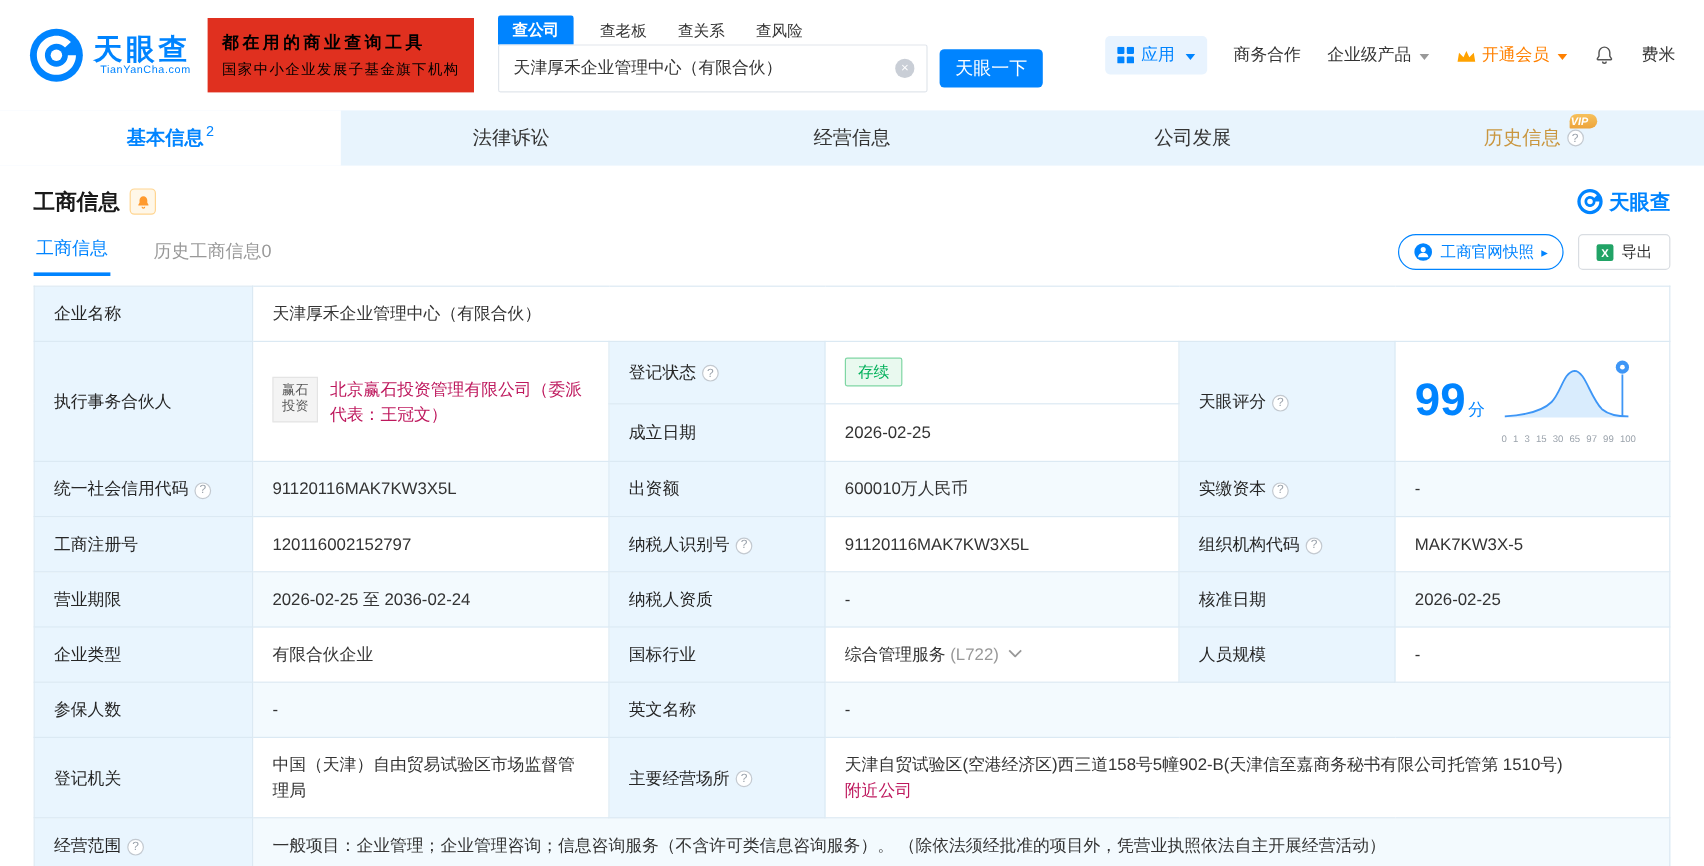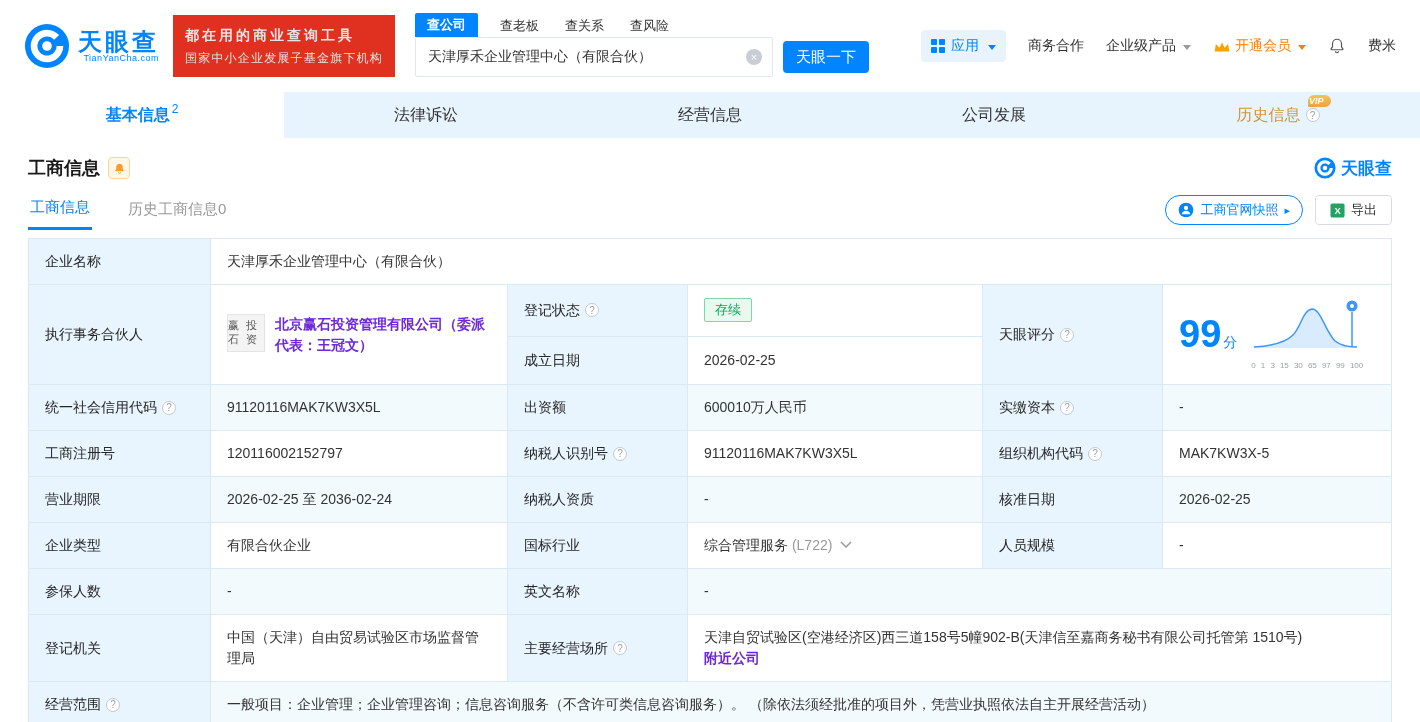--- a/index.html
+++ b/index.html
@@ -7,21 +7,21 @@
     font-family:"Liberation Sans","DejaVu Sans",sans-serif; color:#333; }
   .clickable { cursor:pointer; }
 
   
   .topbar { height:92px; display:flex; align-items:center; padding:0 24px; gap:14px; background:#fff; }
   .logo { display:flex; align-items:center; gap:8px; }
   .logo svg { display:block; }
   .logo-txt { display:flex; flex-direction:column; line-height:1.05; }
   .logo-name { font-size:24px; font-weight:bold; color:#0084ff; letter-spacing:3px; }
   .logo-domain { font-size:9px; color:#0084ff; letter-spacing:.5px;text-align:right; }
-  .promo { background:#e0301f; color:#e5e5e5; padding:9px 12px; line-height:1.7; }
+  .promo { background:#e0301f; color:#000000; padding:9px 12px; line-height:1.7; }
   .promo-l1 { font-size:14px; font-weight:bold; letter-spacing:3px; }
   .promo-l2 { font-size:12px; letter-spacing:1.2px; }
   .search-area { margin-left:6px; }
   .search-tabs { display:flex; gap:18px; align-items:flex-end; height:22px; font-size:13px; }
   .search-tab { color:#333; padding:2px 4px; }
   .search-tab.active { background:#0084ff; color:#fff; font-weight:bold; padding:3px 12px; border-radius:2px 2px 0 0; }
   .search-row { display:flex; align-items:center; margin-top:0; }
   .search-box { position:relative; width:358px; height:40px; border:1px solid #e1e6ec; border-radius:2px;
     display:flex; align-items:center; padding:0 32px 0 12px; }
   .search-box input { border:none; outline:none; width:100%; font-size:14px; color:#333;
@@ -65,26 +65,26 @@
   .snap-arrow { font-size:11px; }
   .export-btn { height:30px; border:1px solid #d9dde2; color:#333; background:#fff; border-radius:4px;
     display:flex; align-items:center; gap:6px; padding:0 14px; font-size:13px; font-family:inherit; }
 
   
   table.info { width:calc(100% - 56px); margin:8px 28px 0; border-collapse:collapse; font-size:14px; table-layout:fixed; }
   table.info td { border:1px solid #dbe9f3; padding:12px 16px; vertical-align:middle; line-height:1.5; word-break:break-all; }
   td.lbl { background:#e9f5fe; color:#262626; }
   td.val { background:#fff; color:#333; }
   tr.tint td.val { background:#f3fafe; }
-  .link { color:#6d28d9; text-decoration:none;font-weight:bold; }
+  .link { color:#be185d; text-decoration:none; }
   .badge-green { display:inline-block; background:#e9f9ef; border:1px solid #7fd6a4; color:#00b05a;
     font-size:13px; padding:2px 10px; border-radius:2px; line-height:1.4; }
   .partner { display:flex; gap:10px; align-items:flex-start; }
   .partner-logo { width:38px; height:38px; background:#f4f4f4; border:1px solid #e4e4e4; flex:none;
-    display:flex; flex-direction:row; align-items:center; justify-content:center; font-size:11px; color:#555; line-height:1.25; }
+    display:flex; flex-direction:column; align-items:center; justify-content:center; font-size:11px; color:#555; line-height:1.25; }
   .score-wrap { display:flex; align-items:center; gap:14px; }
   .score-num { color:#0084ff; white-space:nowrap; }
   .score-num b { font-size:38px; font-weight:bold; }
   .score-unit { font-size:14px; margin-left:2px; }
   .score-chart { width:112px; }
   .ticks { display:flex; justify-content:space-between; font-size:8px; color:#9aa2ab; width:112px; margin-top:1px; }
   .code-gray { color:#999; }
   .chev { margin-left:4px; vertical-align:2px; }
   .site-line { display:block; }
 </style>

